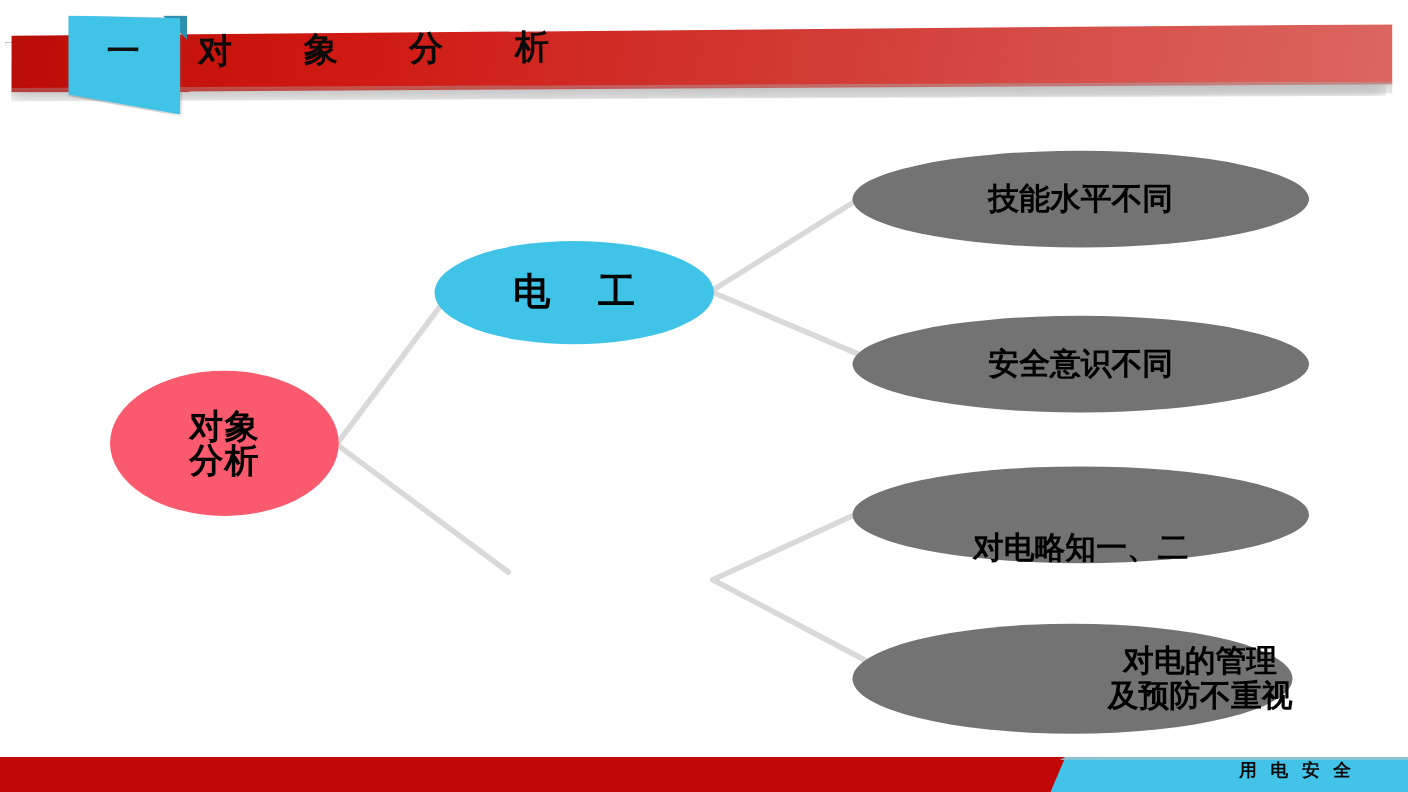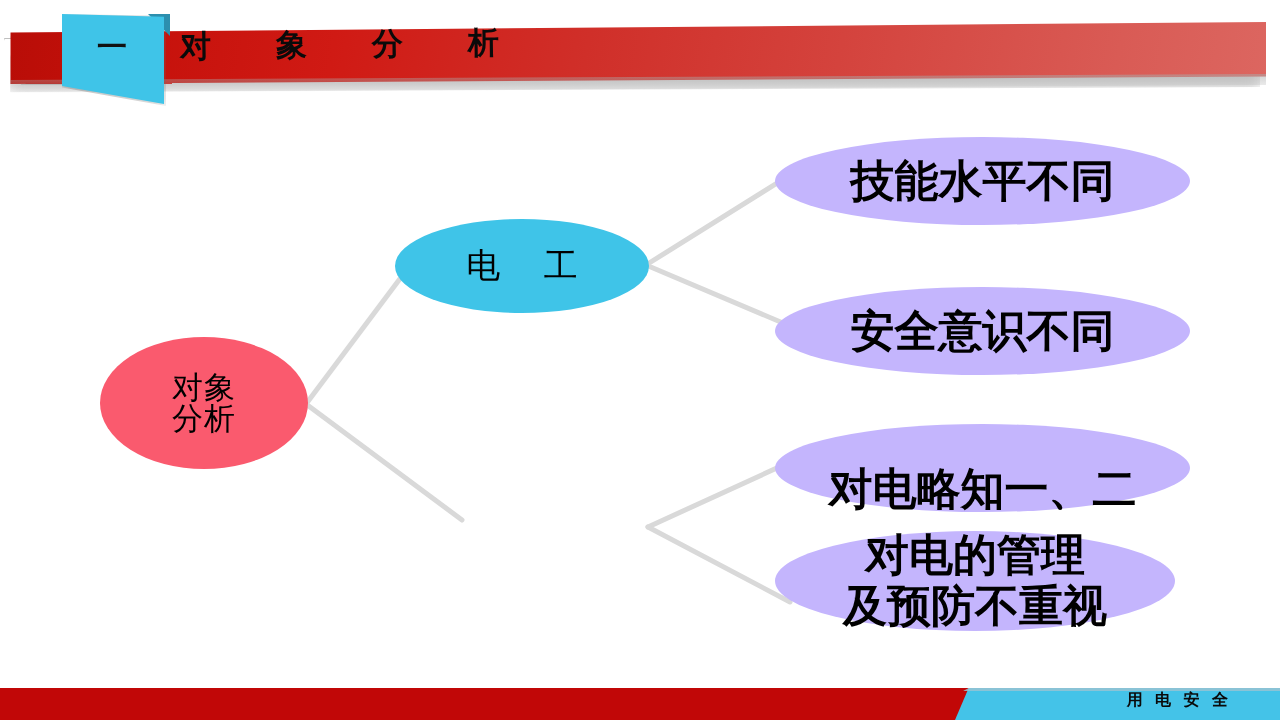--- a/index.html
+++ b/index.html
@@ -124,21 +124,21 @@
   .diagram { position: absolute; left: 0; top: 0; width: 1280px; height: 720px; }
   .connectors { position: absolute; left: 0; top: 0; }
 
   .node {
     position: absolute;
     display: flex;
     align-items: center;
     justify-content: center;
     text-align: center;
     color: #000000;
-    font-weight: 400;
+    font-weight: 700;
     border-radius: 50%;
     box-sizing: border-box;
   }
   .node-text { white-space: pre-line; line-height: 1.05; }
 
   .node-root {
     left: 100px; top: 337px;
     width: 208px; height: 132px;
     background: #fa5a6e;
     font-size: 31px;
@@ -147,28 +147,28 @@
 
   .node-branch {
     background: #3fc4e8;
     font-size: 34px;
   }
   .node-branch-1 { left: 395px; top: 219px; width: 254px; height: 94px; }
   .node-branch-2 { left: 442px; top: 480px; width: 210px; height: 94px; }
   .node-branch-2 .node-text { line-height: 1.02; }
 
   .node-leaf {
-    background: #c4b5fd;
-    font-size: 44px;
+    background: #737373;
+    font-size: 28px;
     font-weight: 700;
   }
   .node-leaf-1 { left: 775px; top: 137px; width: 415px; height: 88px; }
   .node-leaf-2 { left: 775px; top: 287px; width: 415px; height: 88px; }
   .node-leaf-3 { left: 775px; top: 424px; width: 415px; height: 88px; align-items: flex-end; }
-  .node-leaf-4 { left: 775px; top: 531px; width: 400px; height: 100px; }
+  .node-leaf-4 { left: 775px; top: 567px; width: 400px; height: 100px; justify-content: flex-end; }
   .node-leaf-4 .node-text { line-height: 1.15; }
 
   
   .footer-zone { position: absolute; left: 0; top: 688px; width: 1280px; height: 32px; }
   .footer-red {
     position: absolute; left: 0; top: 0;
     width: 1000px; height: 32px;
     background: #c10707;
     clip-path: polygon(0% 0%, 100% 0%, 96.2% 100%, 0% 100%);
   }

